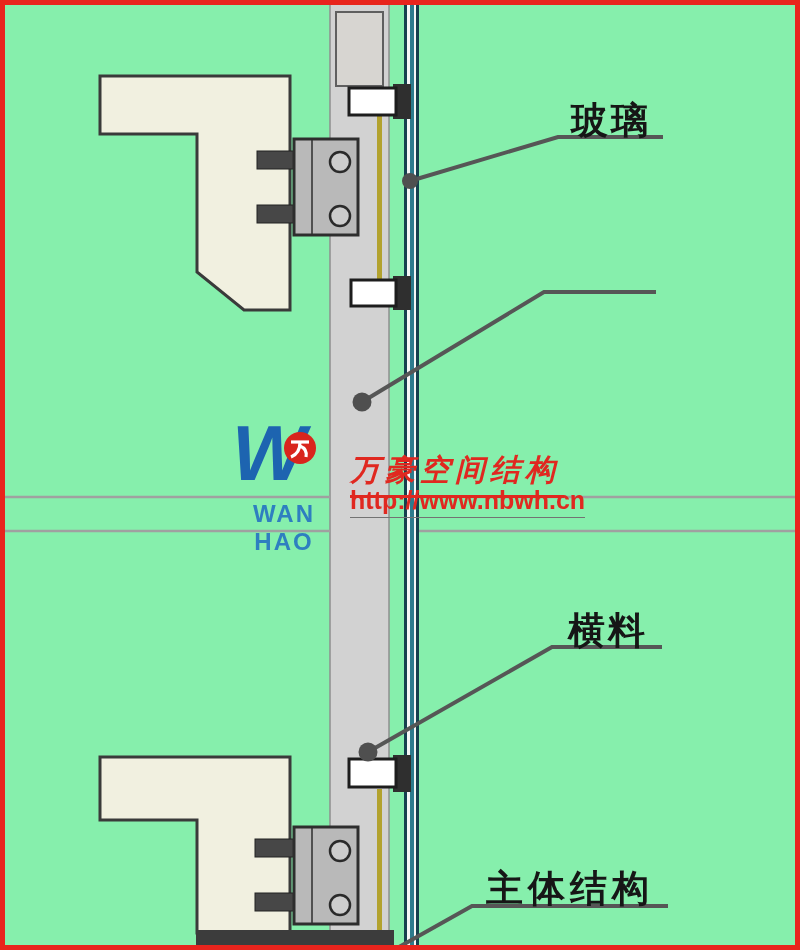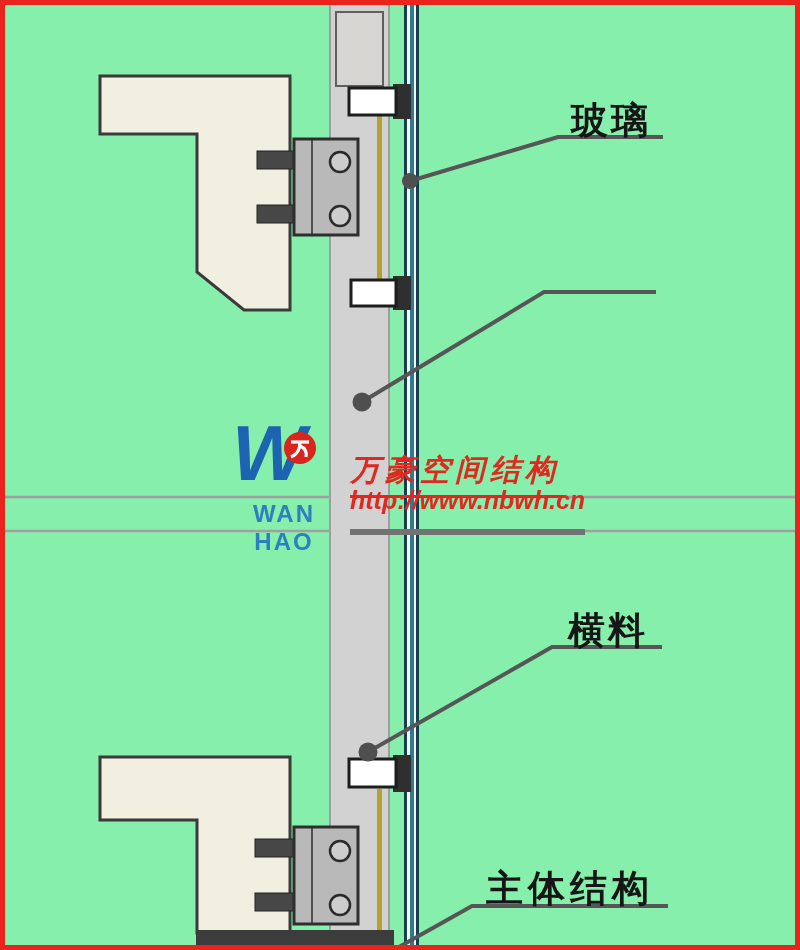--- a/index.html
+++ b/index.html
@@ -24,22 +24,22 @@
     position:absolute;left:0;top:78px;width:112px;text-align:center;
     font-size:24px;font-weight:bold;letter-spacing:2px;color:#2e7fc0;
   }
   .wm-cn{
     position:absolute;left:122px;top:28px;font-size:30px;font-weight:bold;font-style:italic;
     color:#e02820;letter-spacing:5px;padding-bottom:4px;border-bottom:3px solid #e02820;
     min-width:214px;white-space:nowrap;
   }
   .wm-url{
     position:absolute;left:122px;top:64px;font-size:25px;font-weight:bold;
-    color:#e02820;padding-bottom:14px;border-bottom:6px solid #737373;
-    min-width:224px;white-space:nowrap;font-style:italic;
+    color:#e02820;padding-bottom:2px;border-bottom:1px solid #737373;
+    min-width:224px;white-space:nowrap;
   }
 </style>
 </head>
 <body>
 
 <div class="stage">
 
   <svg class="drawing" width="800" height="950" viewBox="0 0 800 950">
 
     <g>

